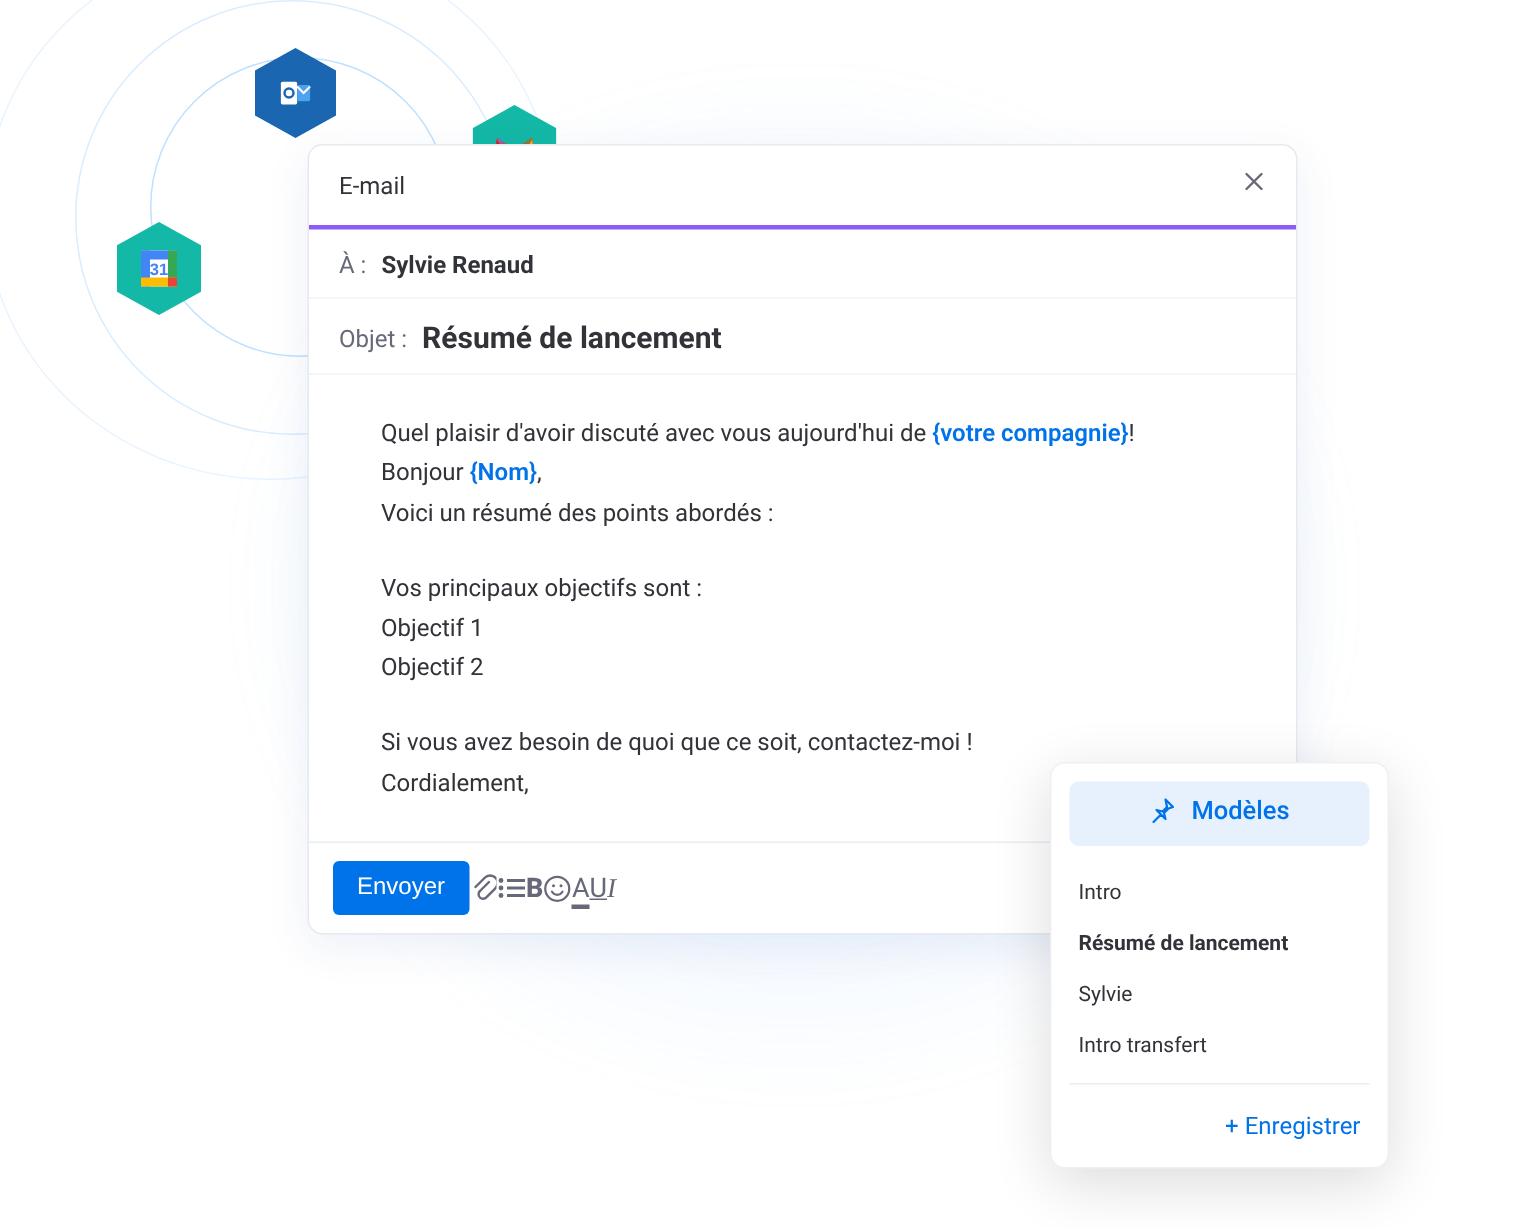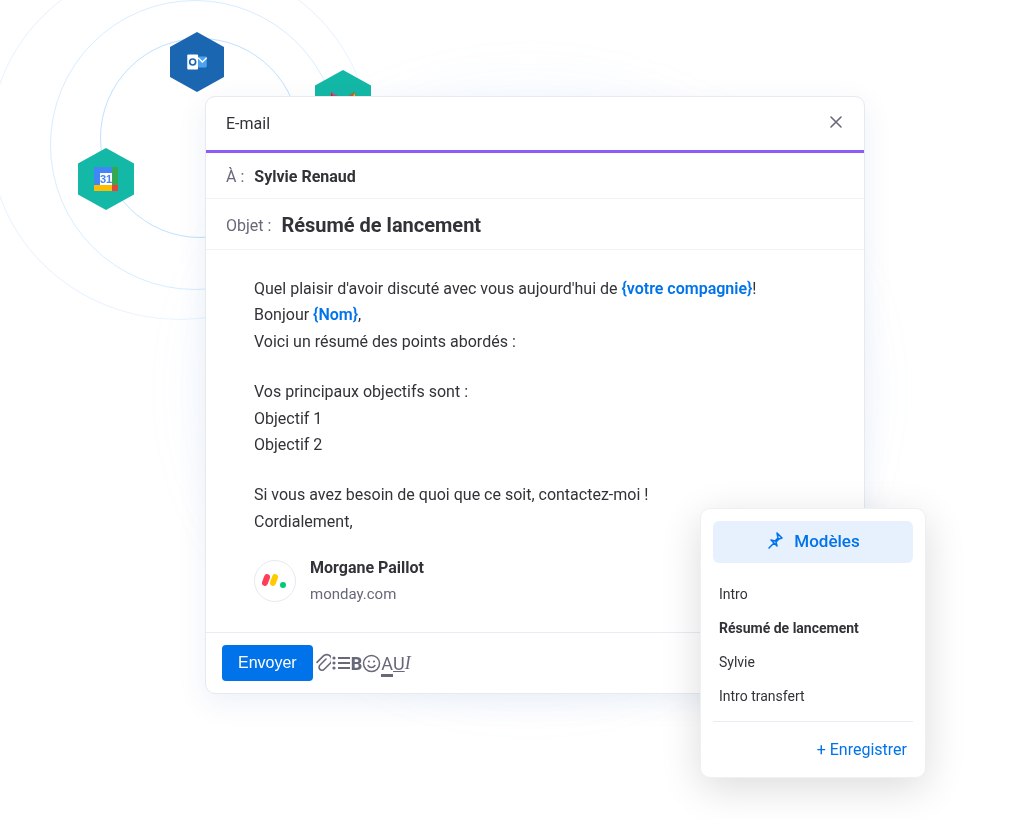--- a/index.html
+++ b/index.html
@@ -224,33 +224,20 @@
     </p>
     <p>Voici un résumé des points abordés :</p>
     <div class="gap"></div>
     <p>Vos principaux objectifs sont :</p>
     <p>Objectif 1</p>
     <p>Objectif 2</p>
     <div class="gap"></div>
     <p>Si vous avez besoin de quoi que ce soit, contactez-moi !</p>
     <p>Cordialement,</p>
 
-    <div class="signature">
-      <div class="avatar">
-        <svg width="26" height="18" viewBox="0 0 26 18">
-          <rect x="1" y="2" width="6" height="12" rx="3" transform="rotate(20 4 8)" fill="#ff3d57"></rect>
-          <rect x="9" y="2" width="6" height="12" rx="3" transform="rotate(20 12 8)" fill="#ffcb00"></rect>
-          <circle cx="21" cy="13" r="3" fill="#00ca72"></circle>
-        </svg>
-      </div>
-      <div>
-        <div class="sig-name">Morgane Paillot</div>
-        <div class="sig-org">monday.com</div>
-      </div>
-    </div>
   </div>
 
   <div class="compose-footer">
     <button class="send-btn">Envoyer</button>
     <span class="toolbar-icon">
       <svg width="18" height="20" viewBox="0 0 18 20">
           <path d="M13 6l-6 6a3 3 0 104.24 4.24l6-6a5 5 0 10-7.07-7.07L4 9.34" fill="none" stroke="#676879" stroke-width="1.6" stroke-linecap="round"></path>
         </svg>
     </span>
     <span class="toolbar-icon">

